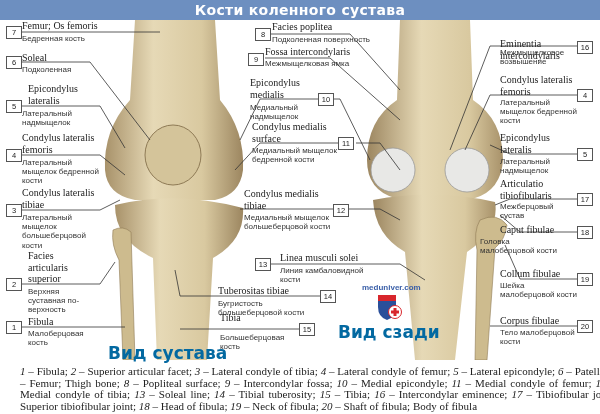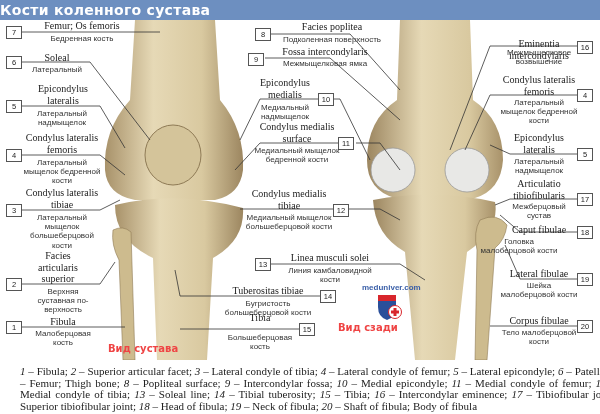--- a/index.html
+++ b/index.html
@@ -1,24 +1,24 @@
 <!DOCTYPE html>
 <html><head>
 <meta charset="utf-8">
 <style>
   html,body{margin:0;padding:0;background:#fff;}
   body{width:600px;height:414px;position:relative;overflow:hidden;font-family:"Liberation Sans",sans-serif;}
-  .title-bar{position:absolute;left:0;top:0;width:600px;height:20px;background:#6d8fc0;color:#fff;font-family:"DejaVu Sans",sans-serif;font-weight:bold;font-size:14px;line-height:20px;letter-spacing:0.3px;}
+  .title-bar{position:absolute;left:0;top:0;width:600px;height:20px;background:#6d8fc0;color:#fff;font-family:"DejaVu Sans",sans-serif;font-weight:bold;font-size:14px;line-height:20px;text-align:center;letter-spacing:0.3px;}
   .bone{position:absolute;}
   .num{position:absolute;width:14px;height:11px;border:1px solid #555;background:#fff;font-size:7.5px;line-height:11px;text-align:center;color:#222;}
-  .lbl{position:absolute;text-align:center;color:#222;line-height:1.15;}
+  .lbl{position:absolute;text-align:left;color:#222;line-height:1.15;}
   .la{font-family:"Liberation Serif",serif;font-size:10px;}
   .ru{font-family:"Liberation Sans",sans-serif;font-size:8px;color:#333;}
   svg.lines{position:absolute;left:0;top:0;}
-  .view{position:absolute;font-family:"DejaVu Sans",sans-serif;font-weight:bold;font-size:10px;color:#ef4444;}
+  .view{position:absolute;font-family:"DejaVu Sans",sans-serif;font-weight:bold;font-size:17px;color:#0369a1;}
   .caption{position:absolute;left:2px;top:366px;width:596px;font-family:Liberation Serif, serif;font-size:11px;line-height:11.5px;color:#222;text-align:justify;margin-left:18px;}
   .caption i{font-style:italic;}
   .brand{position:absolute;font-family:"Liberation Sans",sans-serif;font-weight:bold;font-size:8px;color:#3a5fa8;}
 </style>
 </head>
 <body>
 
 <div class="title-bar">Кости коленного сустава</div>
 
 <svg class="bone" style="left:95px;top:20px" width="160" height="340" viewBox="0 0 160 340">
@@ -83,21 +83,21 @@
 </svg>
 
 <div>
   <div class="num" style="left:6px;top:26px">7</div>
   <div class="lbl la" style="left:22px;top:20px;width:120px">Femur; Os femoris</div>
   <div class="lbl ru" style="left:22px;top:34px;width:120px">Бедренная кость</div>
 </div>
 <div>
   <div class="num" style="left:6px;top:56px">6</div>
   <div class="lbl la" style="left:22px;top:52px;width:70px">Soleal</div>
-  <div class="lbl ru" style="left:22px;top:65px;width:70px">Латеральный</div>
+  <div class="lbl ru" style="left:22px;top:65px;width:70px">Подколенная</div>
 </div>
 <div>
   <div class="num" style="left:6px;top:100px">5</div>
   <div class="lbl la" style="left:28px;top:83px;width:70px">Epicondylus lateralis</div>
   <div class="lbl ru" style="left:22px;top:109px;width:80px">Латеральный надмыщелок</div>
 </div>
 <div>
   <div class="num" style="left:6px;top:149px">4</div>
   <div class="lbl la" style="left:22px;top:132px;width:80px">Condylus lateralis femoris</div>
   <div class="lbl ru" style="left:22px;top:158px;width:80px">Латеральный мыщелок бедренной кости</div>
@@ -179,21 +179,21 @@
   <div class="lbl la" style="left:500px;top:178px;width:78px">Articulatio tibiofibularis</div>
   <div class="lbl ru" style="left:500px;top:202px;width:78px">Межберцовый сустав</div>
 </div>
 <div>
   <div class="num" style="left:577px;top:226px">18</div>
   <div class="lbl la" style="left:500px;top:224px;width:78px">Caput fibulae</div>
   <div class="lbl ru" style="left:480px;top:237px;width:78px">Головка малоберцовой кости</div>
 </div>
 <div>
   <div class="num" style="left:577px;top:273px">19</div>
-  <div class="lbl la" style="left:500px;top:268px;width:78px">Lateral fibulae</div>
+  <div class="lbl la" style="left:500px;top:268px;width:78px">Collum fibulae</div>
   <div class="lbl ru" style="left:500px;top:281px;width:78px">Шейка малоберцовой кости</div>
 </div>
 <div>
   <div class="num" style="left:577px;top:320px">20</div>
   <div class="lbl la" style="left:500px;top:315px;width:78px">Corpus fibulae</div>
   <div class="lbl ru" style="left:500px;top:328px;width:78px">Тело малоберцовой кости</div>
 </div>
 
 <div class="view" style="left:108px;top:343px">Вид сустава</div>
 <div class="view" style="left:338px;top:322px">Вид сзади</div>

